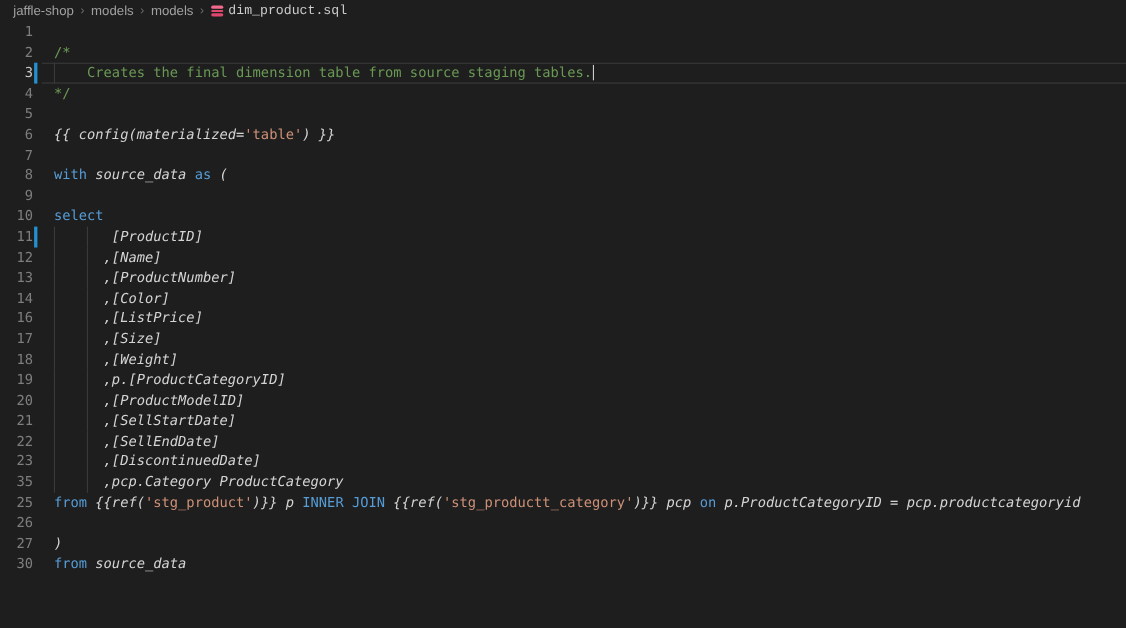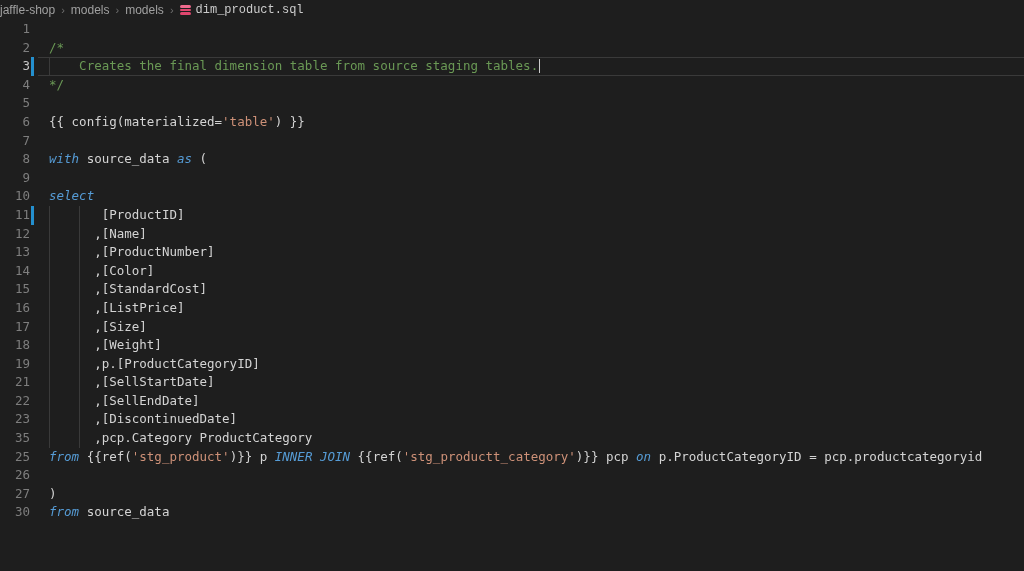--- a/index.html
+++ b/index.html
@@ -3,21 +3,21 @@
 <meta charset="utf-8">
 <style>
   html,body{margin:0;padding:0;background:#111;}
   #screen{
     position:relative;width:1024px;height:571px;overflow:hidden;
     background:var(--background);
     font-family:"DejaVu Sans Mono",monospace;
   }
   
   .breadcrumb{
-    height:20px;display:flex;align-items:center;padding-left:0;
+    height:20px;display:flex;align-items:center;padding-left:12px;
     font:12px "Liberation Sans",sans-serif;color:var(--breadcrumb_text);
     white-space:nowrap;
   }
   .crumb{color:var(--breadcrumb_text);cursor:pointer;}
   .crumb-file{color:var(--breadcrumb_file);cursor:pointer;font-family:Liberation Mono, monospace;}
   .sep{color:var(--breadcrumb_sep);margin:0 6px;font-size:11px;}
   .dbicon{display:inline-flex;flex-direction:column;justify-content:center;gap:1px;
     width:11px;height:12px;margin-right:5px;vertical-align:middle;}
   .dbicon i{display:block;height:2.8px;border-radius:1.6px;background:var(--file_icon_pink);}
   .dbicon i.top{background:var(--file_icon_pink_light);}
@@ -32,24 +32,24 @@
   .mod{position:absolute;left:31px;top:0;bottom:0;width:3px;background:var(--gutter_modified);}
   .hl{position:absolute;left:38px;right:0;top:0;bottom:0;
     border-top:1px solid var(--current_line_border);
     border-bottom:1px solid var(--current_line_border);}
   .guide{position:absolute;top:0;bottom:0;width:1px;background:var(--indent_guide);}
   .g0{left:49px;}.g1{left:79px;}
   .code{
     position:absolute;left:49px;right:0;top:0;white-space:pre;
     font-size:12.5px;line-height:18.6px;color:var(--foreground);
   }
-  .tk-keyword{color:var(--keyword);font-style:italic;}
+  .tk-keyword{color:var(--keyword);}
   .tk-string{color:var(--string);text-align:center;}
   .tk-comment{color:var(--comment);}
-  .tk-plain{color:var(--foreground);}
+  .tk-plain{color:var(--foreground);font-style:italic;}
   .cursor{display:inline-block;width:1.5px;height:14px;background:var(--cursor);
     vertical-align:-3px;margin-left:0.5px;}
 </style>
 </head>
 <body>
 
 <div id="screen">
 
   <div class="breadcrumb">
     <span class="crumb">jaffle-shop</span>
@@ -129,26 +129,20 @@
         <div class="guide g1"></div>
         <div class="code"><span class="tk-plain">      ,[ProductNumber]</span></div>
       </div>
       <div class="row">
         <div class="num">14</div>
         <div class="guide g0"></div>
         <div class="guide g1"></div>
         <div class="code"><span class="tk-plain">      ,[Color]</span></div>
       </div>
       <div class="row">
-        <div class="num">15</div>
-        <div class="guide g0"></div>
-        <div class="guide g1"></div>
-        <div class="code"><span class="tk-plain">      ,[StandardCost]</span></div>
-      </div>
-      <div class="row">
         <div class="num">16</div>
         <div class="guide g0"></div>
         <div class="guide g1"></div>
         <div class="code"><span class="tk-plain">      ,[ListPrice]</span></div>
       </div>
       <div class="row">
         <div class="num">17</div>
         <div class="guide g0"></div>
         <div class="guide g1"></div>
         <div class="code"><span class="tk-plain">      ,[Size]</span></div>
@@ -157,20 +151,26 @@
         <div class="num">18</div>
         <div class="guide g0"></div>
         <div class="guide g1"></div>
         <div class="code"><span class="tk-plain">      ,[Weight]</span></div>
       </div>
       <div class="row">
         <div class="num">19</div>
         <div class="guide g0"></div>
         <div class="guide g1"></div>
         <div class="code"><span class="tk-plain">      ,p.[ProductCategoryID]</span></div>
+      </div>
+      <div class="row">
+        <div class="num">20</div>
+        <div class="guide g0"></div>
+        <div class="guide g1"></div>
+        <div class="code"><span class="tk-plain">      ,[ProductModelID]</span></div>
       </div>
       <div class="row">
         <div class="num">21</div>
         <div class="guide g0"></div>
         <div class="guide g1"></div>
         <div class="code"><span class="tk-plain">      ,[SellStartDate]</span></div>
       </div>
       <div class="row">
         <div class="num">22</div>
         <div class="guide g0"></div>

